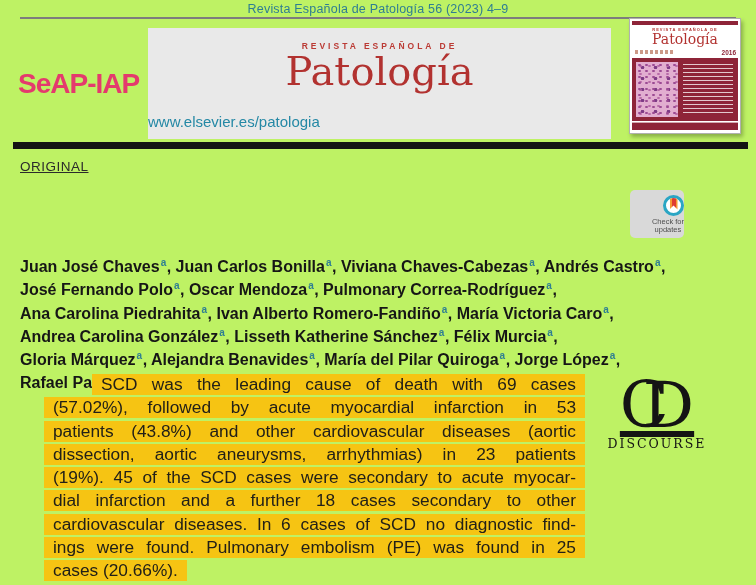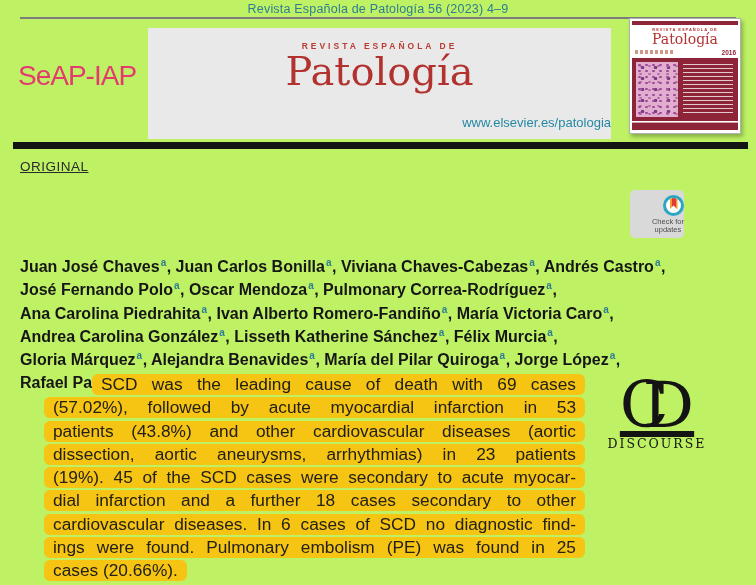--- a/index.html
+++ b/index.html
@@ -5,31 +5,31 @@
   html,body{margin:0;padding:0;background:#ffffff;}
   .page{position:relative;width:756px;height:585px;background:#bef264;overflow:hidden;
         font-family:"Liberation Sans","DejaVu Sans",sans-serif;color:#1d1d1b;}
 
   
   .citation{position:absolute;top:2px;left:0;width:100%;text-align:center;
             font-size:12.5px;color:#2e7e93;letter-spacing:0.2px;}
   .top-rule{position:absolute;top:17px;left:20px;width:716px;height:2px;background:#7d7d7d;}
 
   
-  .seap-logo{position:absolute;left:18px;top:60px;font-size:28px;font-weight:normal;
+  .seap-logo{position:absolute;left:18px;top:68px;font-size:28px;font-weight:bold;
              color:#e43a6d;letter-spacing:-1px;}
 
   
   .masthead{position:absolute;left:148px;top:28px;width:463px;height:111px;background:#e9e9e9;}
   .masthead .kicker{margin-top:13px;text-align:center;font-size:8.5px;letter-spacing:3px;
                     color:#bb3b35;font-weight:bold;}
   .masthead .mast-title{text-align:center;font-family:"DejaVu Serif","Liberation Serif",serif;
                     font-size:40px;line-height:44px;color:#b23230;margin-top:-2px;}
-  .masthead .mast-url{position:absolute;bottom:9px;left:0;width:100%;text-align:right;
-                    font-size:13px;color:#2488a5;cursor:pointer;}
+  .masthead .mast-url{position:absolute;bottom:9px;left:0;width:100%;text-align:left;
+                    font-size:15px;color:#2488a5;cursor:pointer;}
 
   
   .cover{position:absolute;left:629px;top:18px;width:112px;height:116px;background:#fff;
          border:1px solid #b0b0b0;box-shadow:2px 3px 4px rgba(0,0,0,0.28);
          padding:2px;box-sizing:border-box;}
   .cover-topstrip{height:4px;background:#8e2438;}
   .cover-mast{height:24px;text-align:center;overflow:hidden;}
   .cover-kicker{font-size:4px;letter-spacing:1px;color:#b23230;font-weight:bold;margin-top:2px;}
   .cover-title{font-family:"DejaVu Serif","Liberation Serif",serif;font-size:14px;
                line-height:15px;color:#b23230;}
@@ -70,21 +70,21 @@
 
   
   .authors{position:absolute;left:20px;top:251px;width:705px;font-size:16px;
            font-weight:bold;color:#161616;}
   .author-line{height:23.3px;line-height:23.3px;white-space:nowrap;}
   .aff{color:#2e7e93;font-size:10px;font-weight:bold;vertical-align:super;
        letter-spacing:0.5px;margin-left:1px;}
 
   
   .abstract{position:absolute;left:44px;top:374px;width:541px;font-size:17.3px;color:#222018;}
-  .hl-line{height:21px;line-height:21px;margin-bottom:2.3px;border-radius:6px;
+  .hl-line{height:21px;line-height:21px;margin-bottom:2.3px;border-radius:0;
            padding:0 9px;background:var(--hl,#f6c413);box-sizing:border-box;
            white-space:nowrap;overflow:hidden;}
   .hl-line.justify{text-align:justify;text-align-last:justify;}
   .hl-line.indent{margin-left:48px;}
   .hl-line.auto{display:inline-block;width:auto;text-align:right;}
 
   
   .watermark{position:absolute;left:597px;top:374px;width:120px;text-align:center;
              color:#141414;font-family:"DejaVu Serif","Liberation Serif",serif;}
   .monogram{font-size:64px;line-height:62px;font-weight:normal;text-decoration:underline;}

